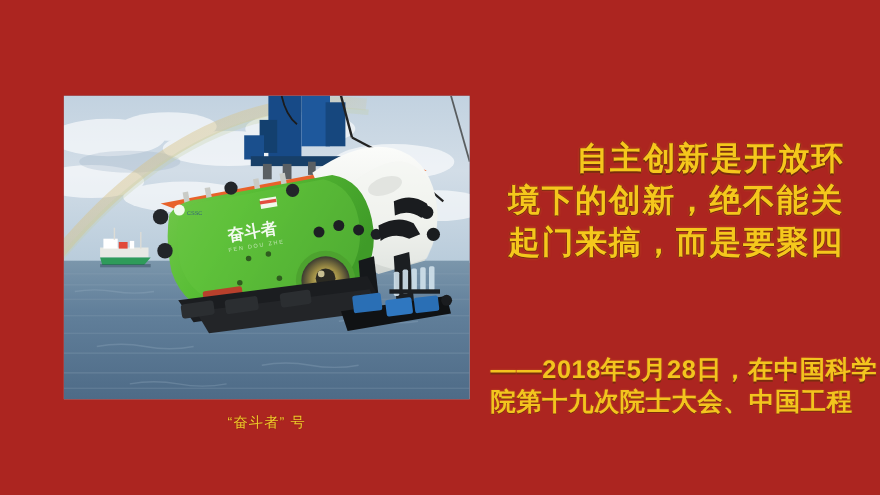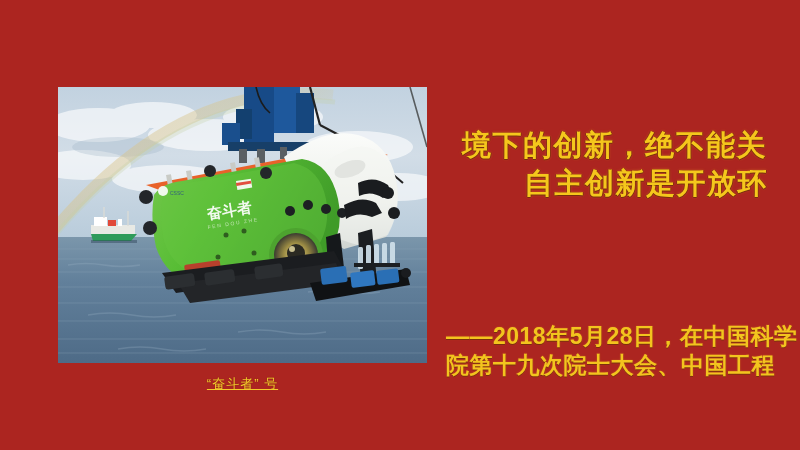--- a/index.html
+++ b/index.html
@@ -33,21 +33,20 @@
     position: absolute;
     left: 58px;
     top: 375px;
     width: 369px;
     text-align: center;
     color: #f3c92c;
     font-size: 13px;
     letter-spacing: 1px;
     white-space: nowrap;
     text-shadow: 0 0 1px rgba(120,40,10,.9);
-    text-decoration: underline;
   }
 
   
   #quote-block {
     position: absolute;
     left: 462px;
     top: 126px;
     width: 300px;
   }
   .quote-line {
@@ -281,22 +280,23 @@
         <circle cx="348" cy="186" r="5" fill="#1a1c1f"></circle>
       </g>
 
       <line x1="352" y1="0" x2="369" y2="60" stroke="#2a2a28" stroke-width="1.6" opacity=".7"></line>
     </svg>
   </div>
 
   <div id="photo-caption">“奋斗者” 号</div>
 
   <div id="quote-block">
+    <div class="quote-line indent">自主创新是开放环</div>
     <div class="quote-line">境下的创新，绝不能关</div>
-    <div class="quote-line indent">自主创新是开放环</div>
+    <div class="quote-line">起门来搞，而是要聚四</div>
   </div>
 
   <div id="attribution-block">
     <div class="attr-line">——2018年5月28日，在中国科学</div>
     <div class="attr-line">院第十九次院士大会、中国工程</div>
   </div>
 
 </div>
 
 </body></html>

